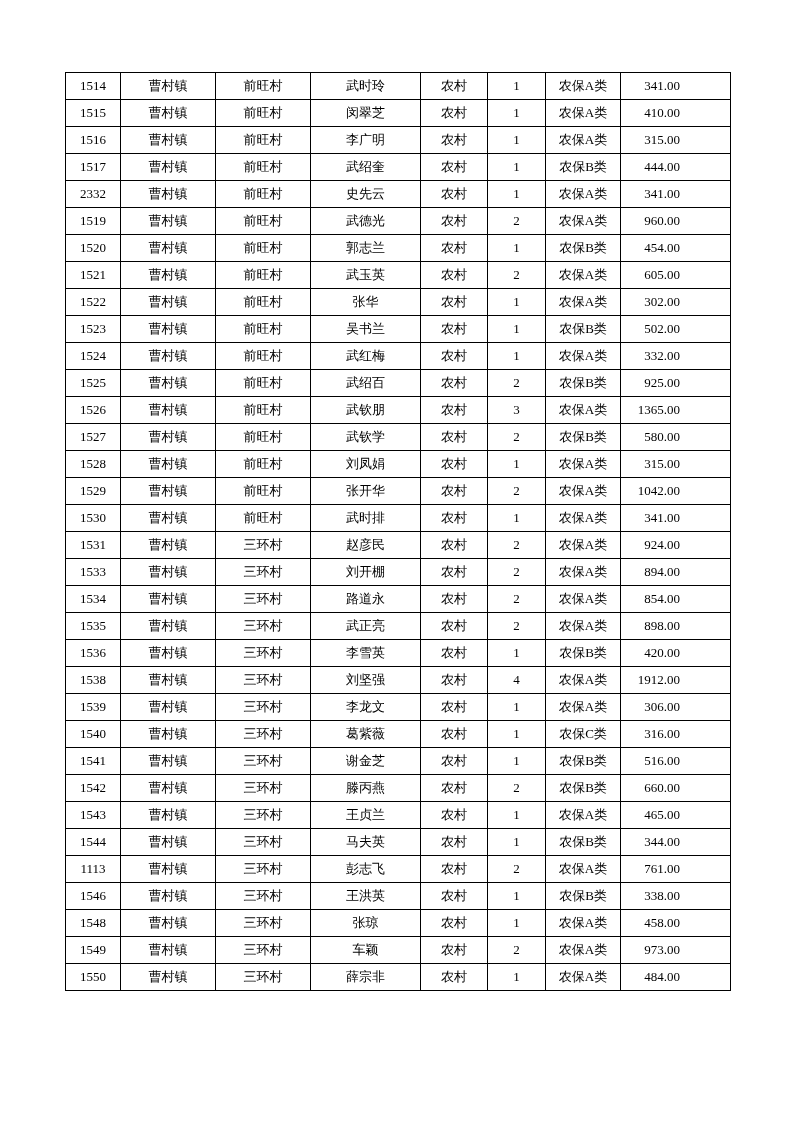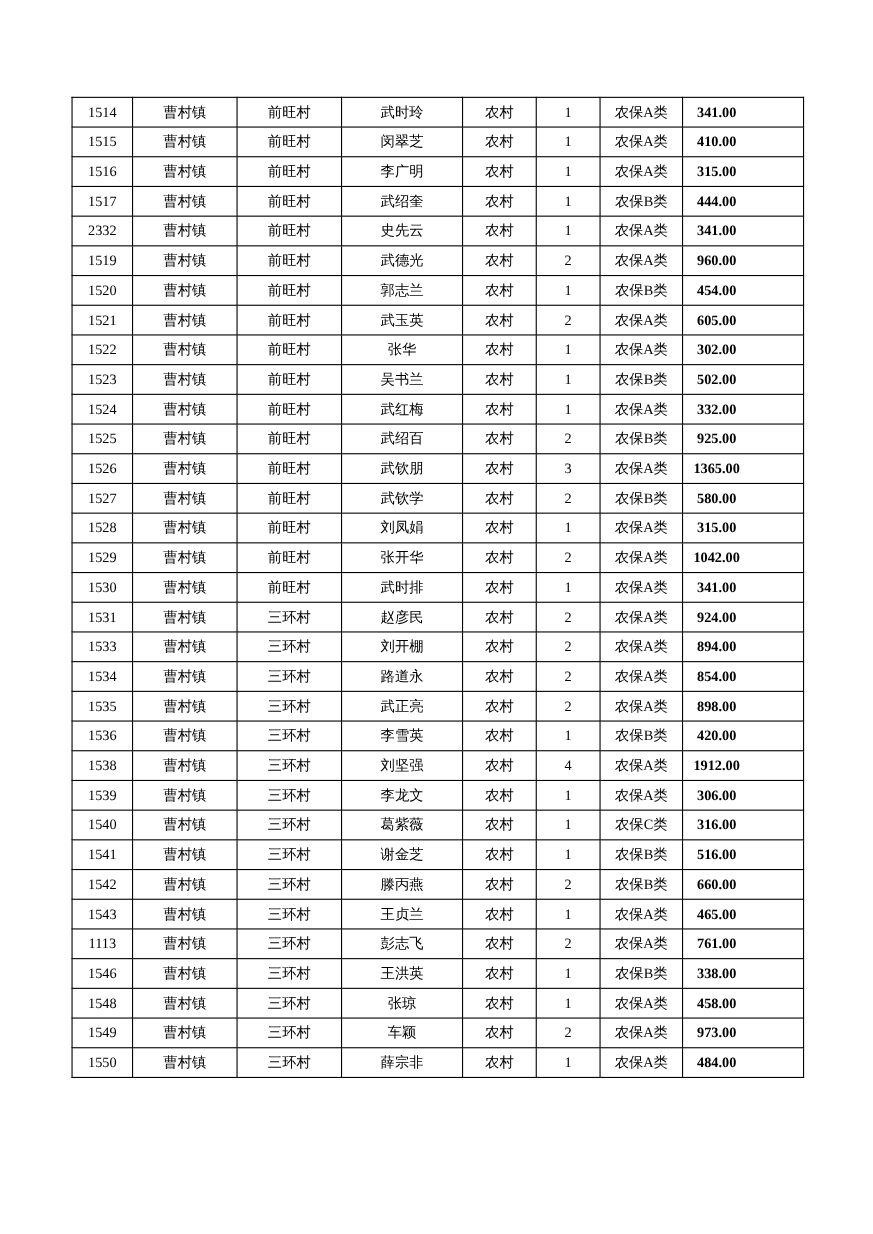--- a/index.html
+++ b/index.html
@@ -14,40 +14,39 @@
   .page {
     position: relative;
     width: 794px;
     height: 1122px;
     background: #ffffff;
     overflow: hidden;
   }
   table.data-table {
     position: absolute;
     left: 65px;
-    top: 88px;
+    top: 72px;
     width: 665px;
     border-collapse: collapse;
     table-layout: fixed;
   }
   table.data-table td {
     border: 1px solid #000000;
     height: 26px;
     padding: 0 2px;
     font-size: 13px;
     line-height: 26px;
     text-align: center;
     white-space: nowrap;
     overflow: hidden;
     color: #000000;
   }
   table.data-table td.amount {
-    text-align: center;
+    text-align: right;
     padding-right: 50px;
-    font-weight: bold;
   }
 </style>
 </head>
 <body>
 
 <div class="page">
   <table class="data-table">
     <colgroup>
       <col style="width:55px">
       <col style="width:95px">
@@ -333,20 +332,30 @@
           <td>1543</td>
           <td>曹村镇</td>
           <td>三环村</td>
           <td>王贞兰</td>
           <td>农村</td>
           <td>1</td>
           <td>农保A类</td>
           <td class="amount">465.00</td>
         </tr>
         <tr>
+          <td>1544</td>
+          <td>曹村镇</td>
+          <td>三环村</td>
+          <td>马夫英</td>
+          <td>农村</td>
+          <td>1</td>
+          <td>农保B类</td>
+          <td class="amount">344.00</td>
+        </tr>
+        <tr>
           <td>1113</td>
           <td>曹村镇</td>
           <td>三环村</td>
           <td>彭志飞</td>
           <td>农村</td>
           <td>2</td>
           <td>农保A类</td>
           <td class="amount">761.00</td>
         </tr>
         <tr>

